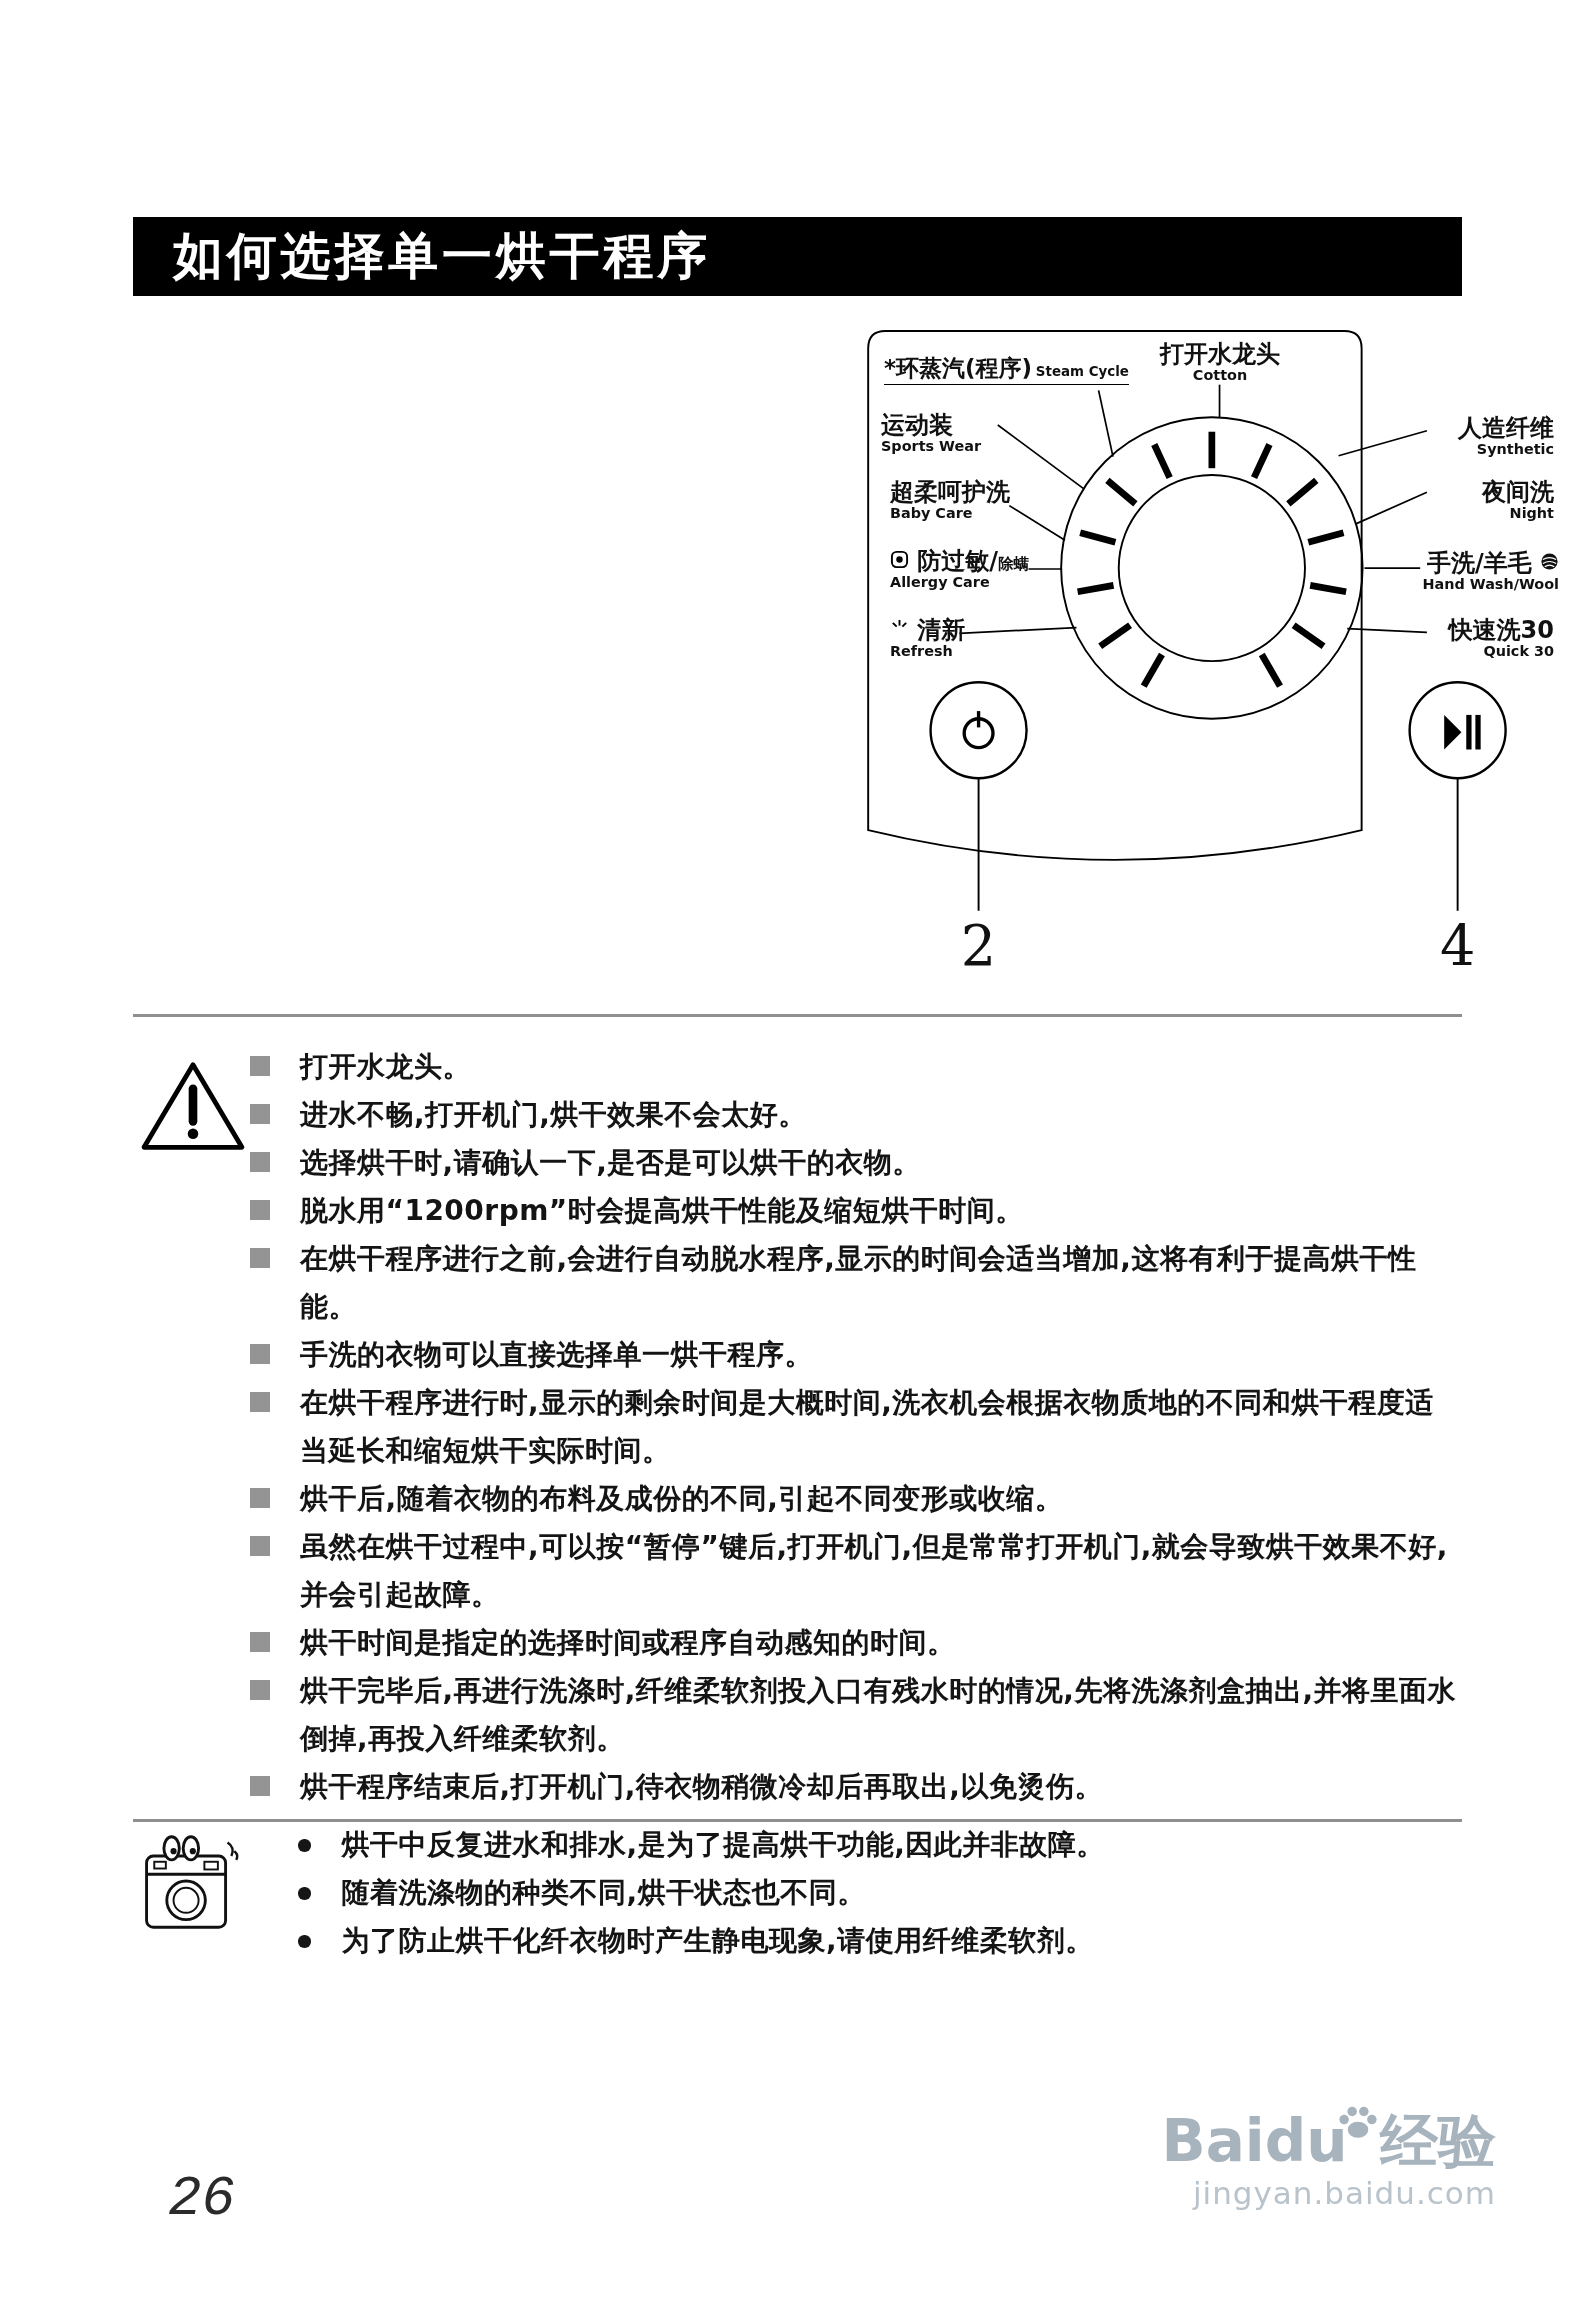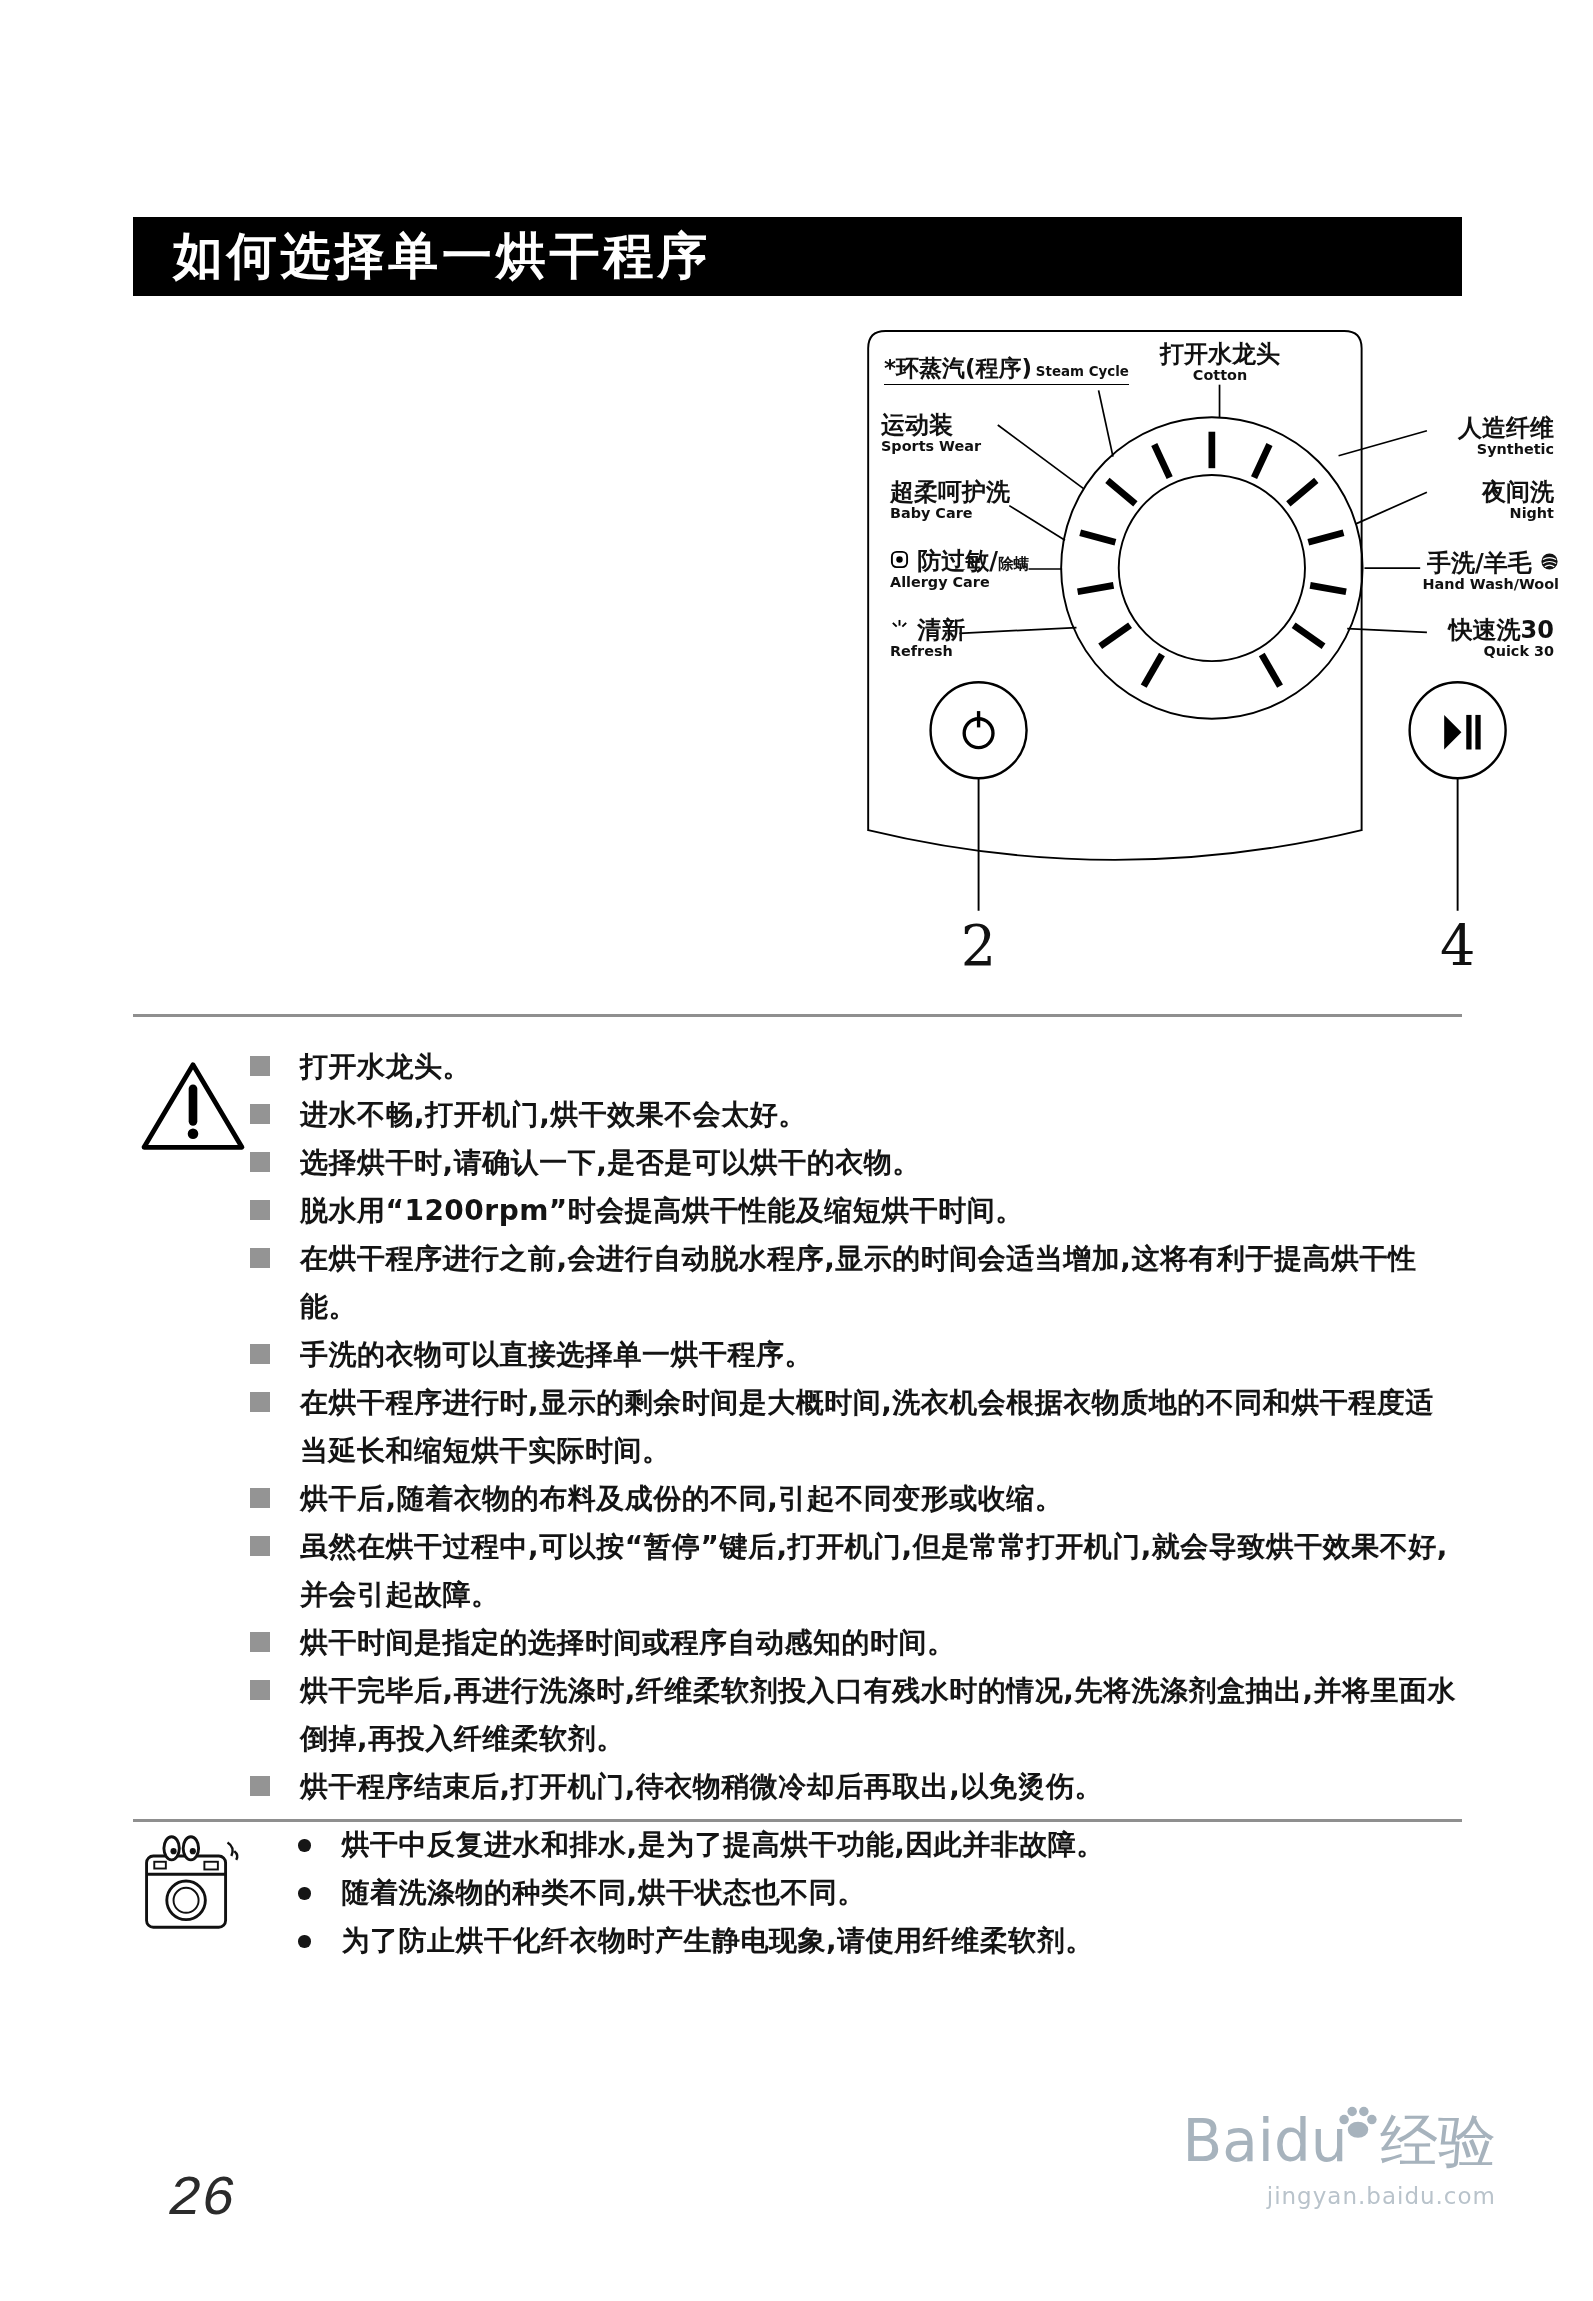--- a/index.html
+++ b/index.html
@@ -66,24 +66,24 @@
   .note-item { display:flex; align-items:flex-start; }
   .note-item .dot { flex:0 0 auto; width:12.5px; height:12.5px; border-radius:50%; background:#161616; margin:18px 31px 0 0; }
 
   
   .page-number {
     position:absolute; left:168px; top:2167px;
     font-family:Liberation Mono, monospace; font-style:italic; font-size:56px; color:#2b2b2b;
   }
 
   .watermark { position:absolute; top:2112px; right:98px; text-align:right; }
-  .wm-brand { display:flex; align-items:flex-end; justify-content:flex-end; font-size:58px; font-weight:normal; color:#a7b3bd; line-height:1; }
+  .wm-brand { display:flex; align-items:flex-end; justify-content:flex-end; font-size:58px; font-weight:bold; color:#a7b3bd; line-height:1; }
   .paw { position:relative; top:-21px; margin:0 -3.8px 0 -11.5px; }
   .wm-cn { margin-left:3.8px; }
-  .wm-url { font-size:23px; color:#b9c3cb; margin-top:13px; letter-spacing:1px; }
+  .wm-url { font-size:31px; color:#b9c3cb; margin-top:5px; letter-spacing:1px; }
 </style>
 </head>
 <body>
 
 <div class="page">
 
   <header class="title-bar">
     <h1>如何选择单一烘干程序</h1>
   </header>
 

